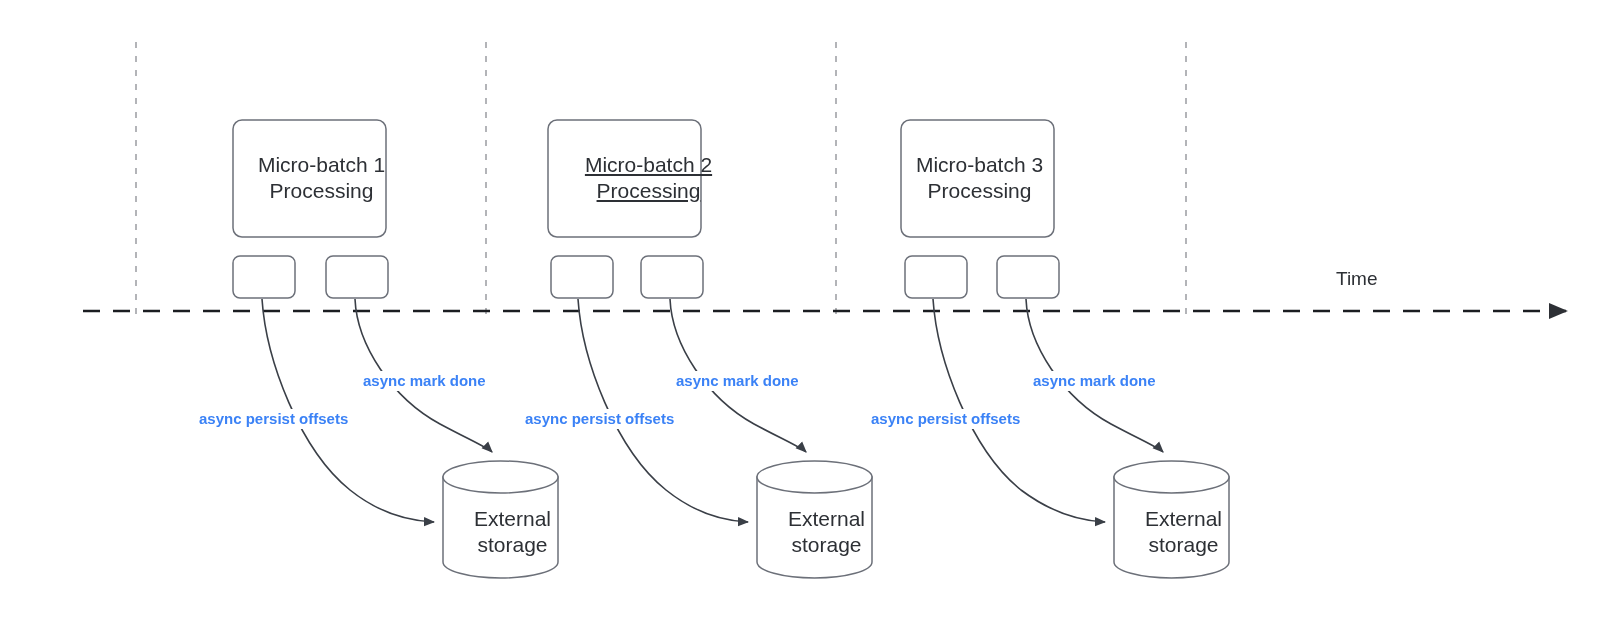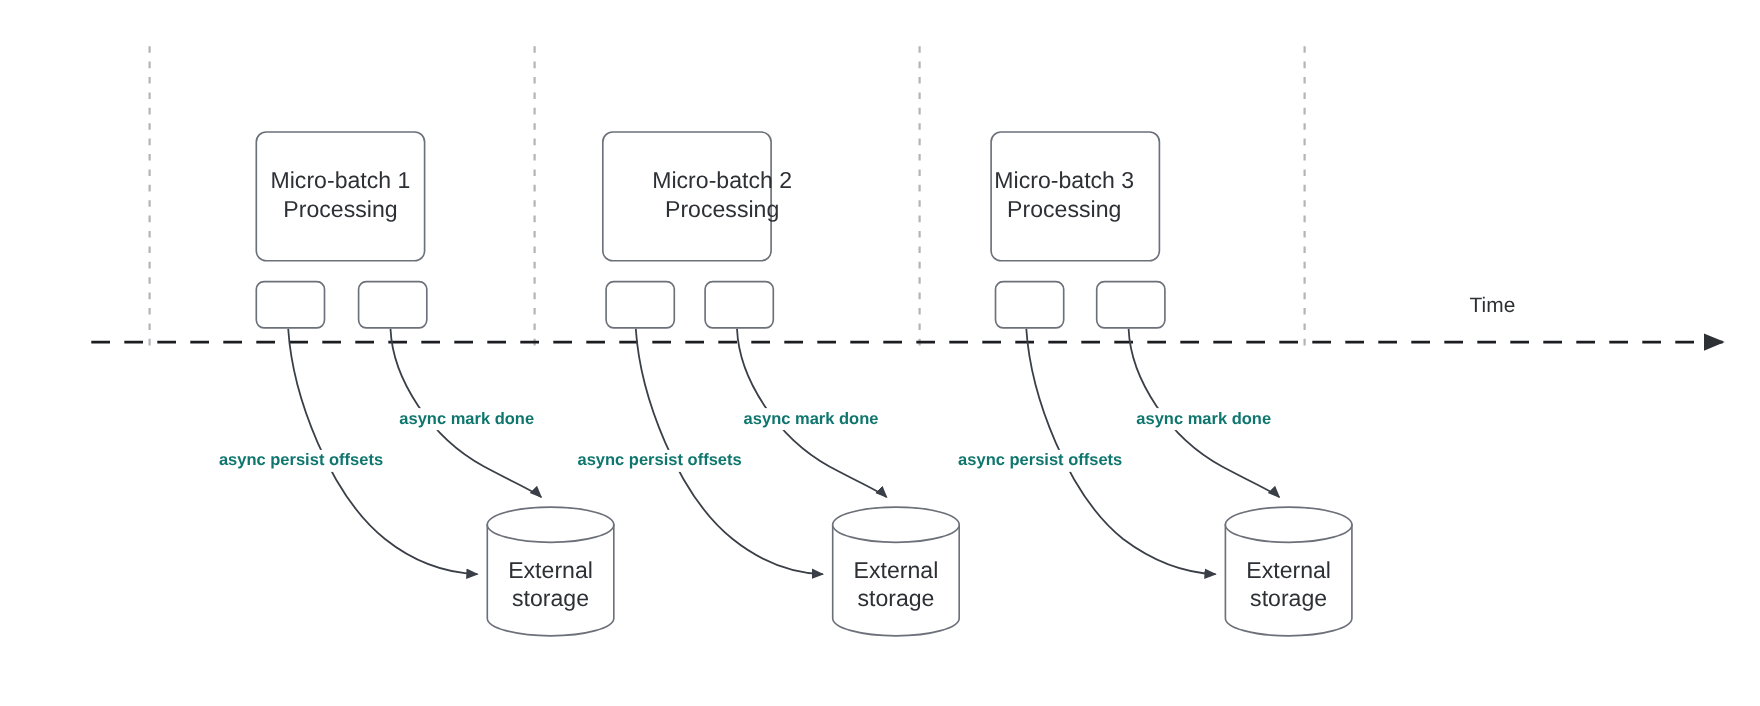--- a/index.html
+++ b/index.html
@@ -28,24 +28,25 @@
   }
   .shape-label {
     position: absolute;
     color: #2d3035;
     font-family: "Liberation Sans", sans-serif;
     font-size: 21px;
     line-height: 26px;
     text-align: center;
     white-space: pre-line;
     pointer-events: none;
+    padding-left: 12px;
   }
   .edge-label {
     position: absolute;
-    color: #0f766e;
+    color: #3b82f6;
     font-family: "Liberation Sans", sans-serif;
     font-size: 15px;
     font-weight: bold;
     line-height: 18px;
     white-space: nowrap;
     background: #ffffff;
     padding: 1px 3px;
   }
   .axis-label {
     position: absolute;
@@ -123,21 +124,21 @@
     </g>
   </svg>
 
   <div class="shape-label" style="left:233px; top:152px; width:153px;">Micro-batch 1
 Processing</div>
   <div class="shape-label" style="left:443px; top:506px; width:115px;">External
 storage</div>
   <div class="edge-label" style="left:196px; top:409px;">async persist offsets</div>
   <div class="edge-label" style="left:360px; top:371px;">async mark done</div>
 
-  <div class="shape-label" style="left:580px; top:152px; width:153px;">Micro-batch 2
+  <div class="shape-label" style="left:560px; top:152px; width:153px;text-decoration:underline;">Micro-batch 2
 Processing</div>
   <div class="shape-label" style="left:757px; top:506px; width:115px;">External
 storage</div>
   <div class="edge-label" style="left:522px; top:409px;">async persist offsets</div>
   <div class="edge-label" style="left:673px; top:371px;">async mark done</div>
 
   <div class="shape-label" style="left:901px; top:152px; width:133px;">Micro-batch 3
 Processing</div>
   <div class="shape-label" style="left:1114px; top:506px; width:115px;">External
 storage</div>

